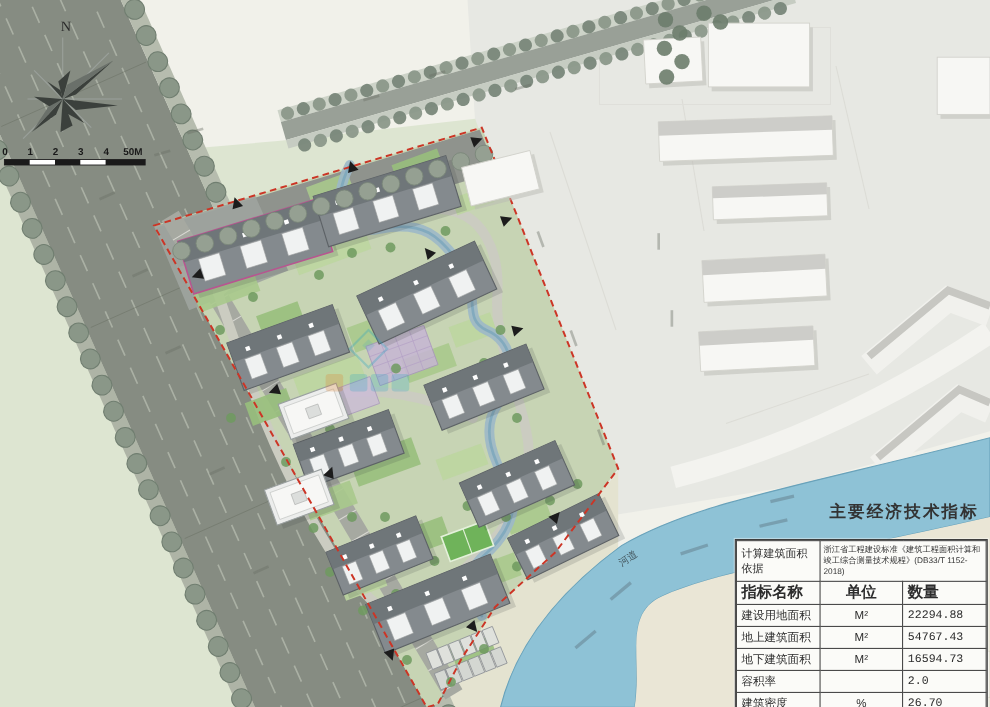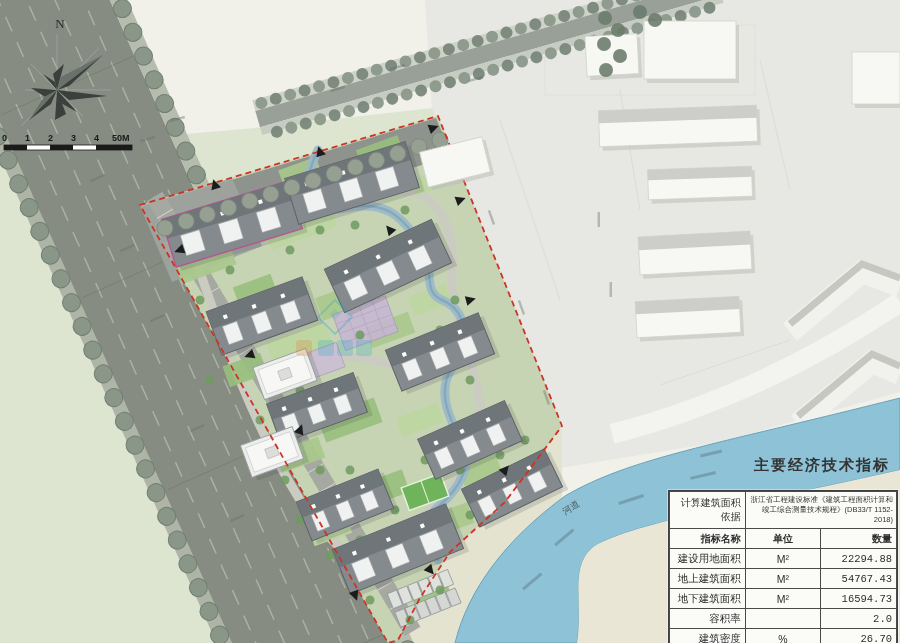--- a/index.html
+++ b/index.html
@@ -18,27 +18,27 @@
   #ind-title{
     position:absolute;left:704px;top:456px;width:236px;text-align:center;
     font-family:"Liberation Serif","DejaVu Serif",serif;font-weight:bold;
     font-size:15px;letter-spacing:2px;color:#333;
   }
   #ind-panel{
     position:absolute;left:668px;top:490px;width:228px;background:#fbfbf8;
     border:1.5px solid #3f3f3f;box-shadow:0 0 0 1px rgba(255,255,255,.4);
   }
   #ind-table{border-collapse:collapse;width:100%;table-layout:fixed;}
-  #ind-table td{border:1px solid #4a4a4a;color:#2d2d2d;padding:1px 4px;vertical-align:middle;text-align:right;}
+  #ind-table td{border:1px solid #4a4a4a;color:#2d2d2d;padding:1px 4px;vertical-align:middle;}
   #ind-table .c-name{width:47%;}
   #ind-table .c-unit{width:17%;text-align:center;}
   #ind-table .c-qty{width:36%;font-family:Liberation Mono, monospace;font-size:10px;}
   #ind-table .basis-label{font-size:10px;height:34px;}
   #ind-table .basis-text{font-size:7.5px;line-height:1.3;color:#333;padding:2px 3px;margin-top:36px;}
-  #ind-table .hdr td{font-size:10px;font-weight:bold;height:17px;margin-left:24px;}
+  #ind-table .hdr td{font-size:14px;font-weight:bold;height:17px;margin-left:24px;}
   #ind-table .drow td{font-size:10.5px;height:17px;}
 </style>
 </head>
 <body>
 
 <div id="stage">
 
 <svg id="plan-svg" width="900" height="643" viewBox="0 0 900 643">
 
   <rect x="0" y="0" width="900" height="643" fill="#f1f1ea"></rect>

